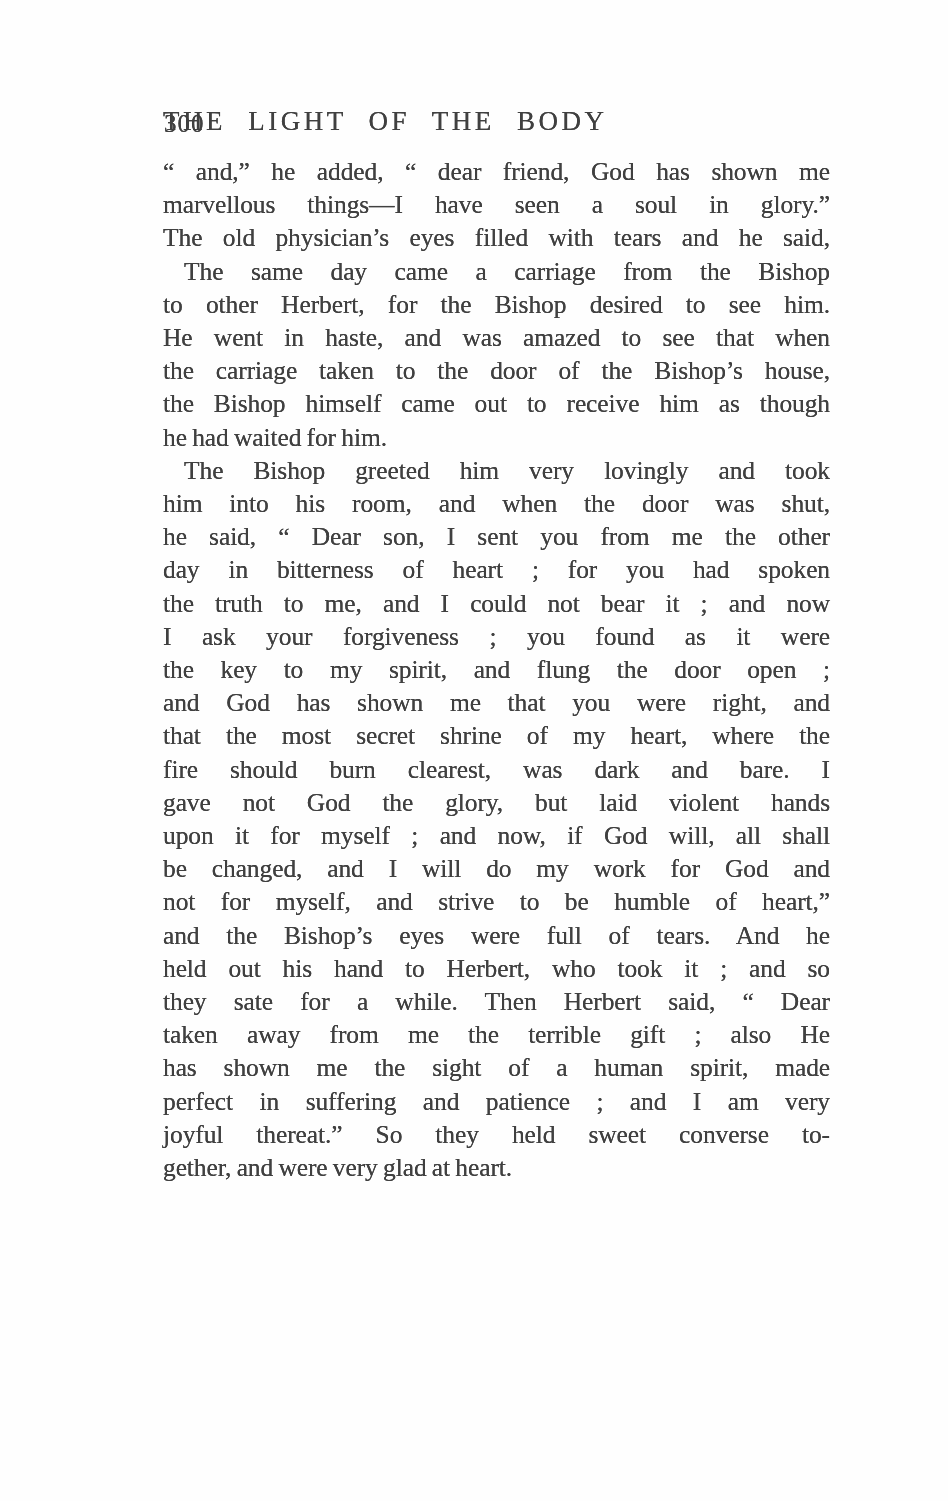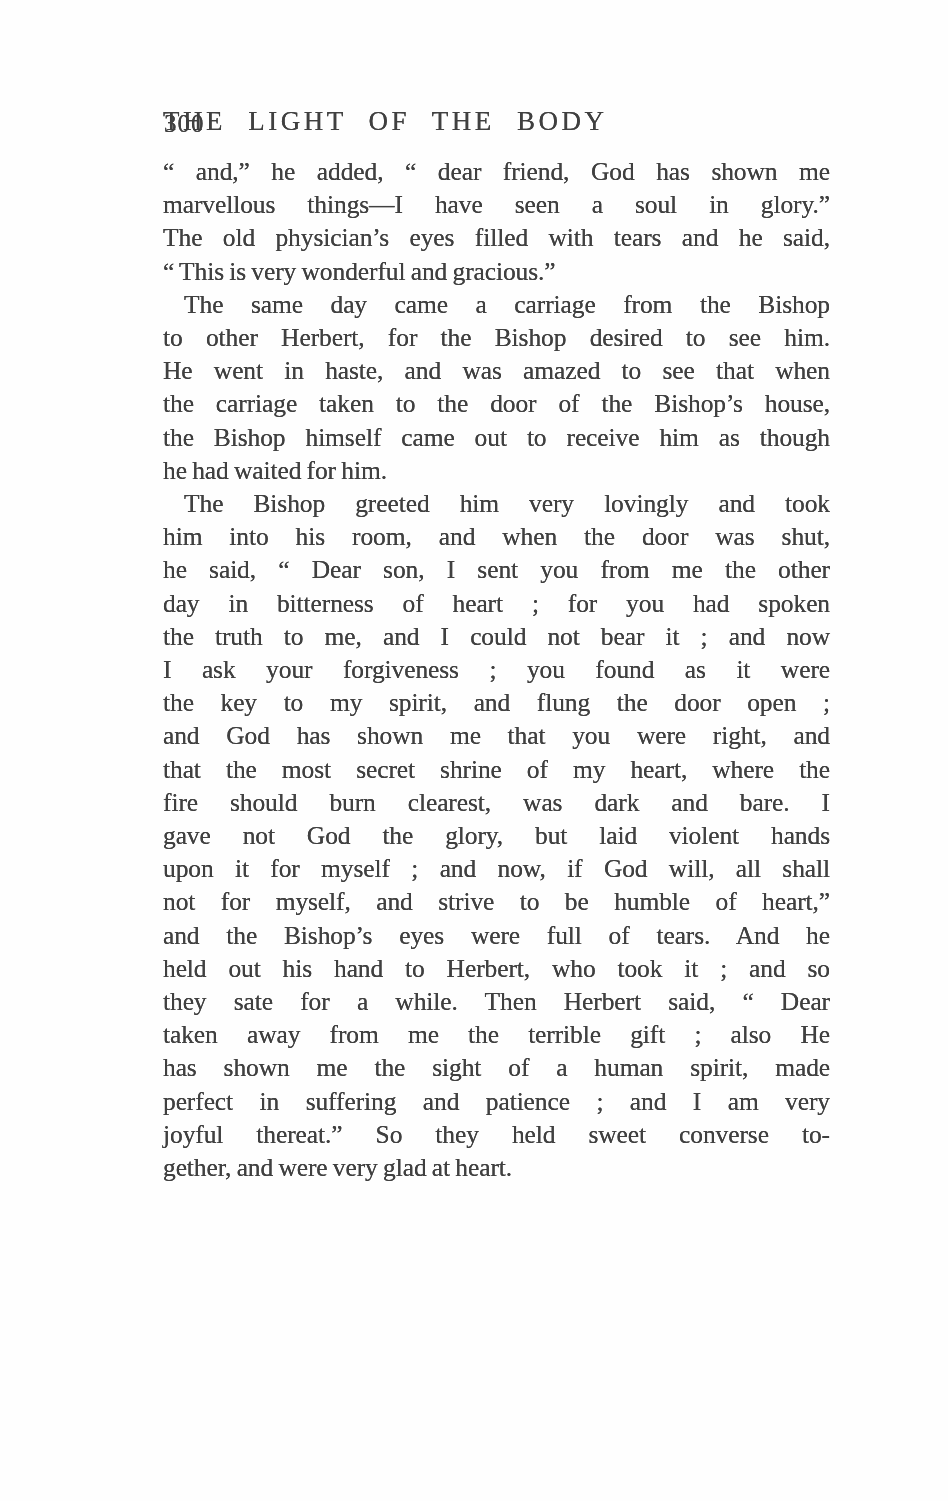--- a/index.html
+++ b/index.html
@@ -73,21 +73,20 @@
   <div class="header">
     <span class="page-number">300</span>
     <div class="running-title">THE LIGHT OF THE BODY</div>
   </div>
 
   <div class="text-block">
       <div class="paragraph">
         <div class="line">“ and,” he added, “ dear friend, God has shown me</div>
         <div class="line">marvellous things—I have seen a soul in glory.”</div>
         <div class="line">The old physician’s eyes filled with tears and he said,</div>
-        <div class="line last">“ This is very wonderful and gracious.”</div>
       </div>
       <div class="paragraph">
         <div class="line indent">The same day came a carriage from the Bishop</div>
         <div class="line">to other Herbert, for the Bishop desired to see him.</div>
         <div class="line">He went in haste, and was amazed to see that when</div>
         <div class="line">the carriage taken to the door of the Bishop’s house,</div>
         <div class="line">the Bishop himself came out to receive him as though</div>
         <div class="line last">he had waited for him.</div>
       </div>
       <div class="paragraph">
@@ -96,20 +95,21 @@
         <div class="line">he said, “ Dear son, I sent you from me the other</div>
         <div class="line">day in bitterness of heart ; for you had spoken</div>
         <div class="line">the truth to me, and I could not bear it ; and now</div>
         <div class="line">I ask your forgiveness ; you found as it were</div>
         <div class="line">the key to my spirit, and flung the door open ;</div>
         <div class="line">and God has shown me that you were right, and</div>
         <div class="line">that the most secret shrine of my heart, where the</div>
         <div class="line">fire should burn clearest, was dark and bare.  I</div>
         <div class="line">gave not God the glory, but laid violent hands</div>
         <div class="line">upon it for myself ; and now, if God will, all shall</div>
+        <div class="line">be changed, and I will do my work for God and</div>
         <div class="line">not for myself, and strive to be humble of heart,”</div>
         <div class="line">and the Bishop’s eyes were full of tears.  And he</div>
         <div class="line">held out his hand to Herbert, who took it ; and so</div>
         <div class="line">they sate for a while.  Then Herbert said, “ Dear</div>
         <div class="line">taken away from me the terrible gift ; also He</div>
         <div class="line">has shown me the sight of a human spirit, made</div>
         <div class="line">perfect in suffering and patience ; and I am very</div>
         <div class="line">joyful thereat.”  So they held sweet converse to-</div>
         <div class="line last">gether, and were very glad at heart.</div>
       </div>

